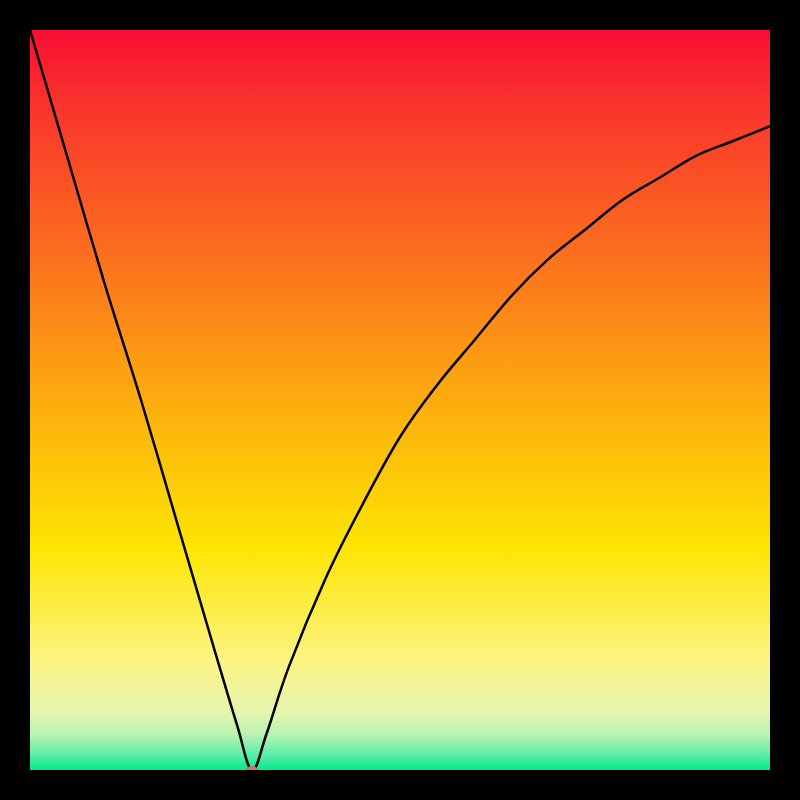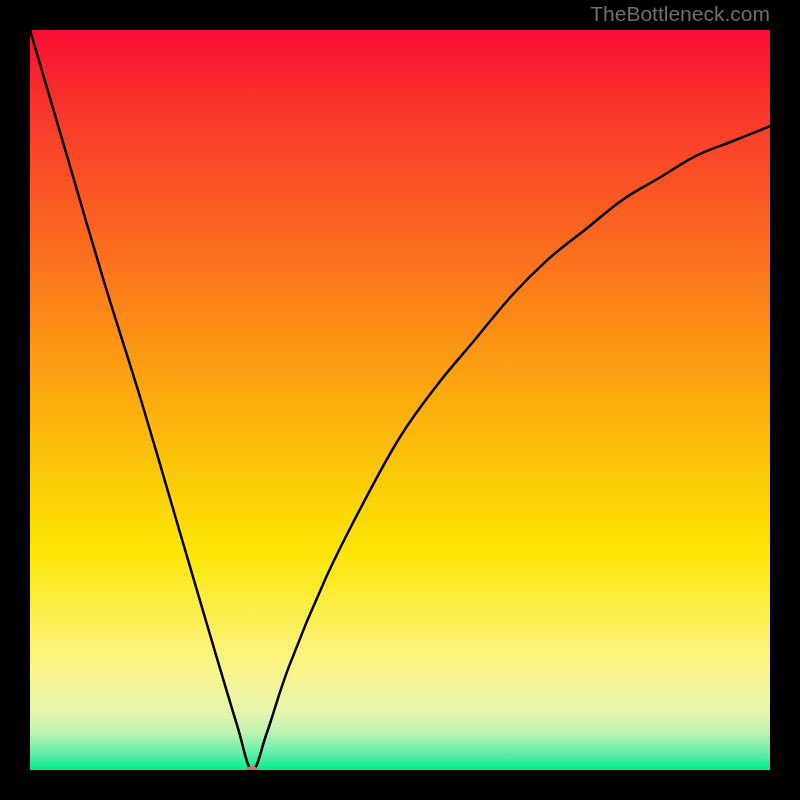--- a/index.html
+++ b/index.html
@@ -62,21 +62,20 @@
     width: 12px;
     height: 8px;
     border-radius: 50%;
     transform: translate(-50%, -50%);
   }
 </style>
 </head>
 <body>
 
 <div class="frame">
-  <div class="watermark">TheBottleneck.com</div>
 
   <div class="plot-area">
     <div class="gradient"></div>
 
     <svg class="curve" viewBox="0 0 740 740" preserveAspectRatio="none">
       <path id="curve-path" fill="none" stroke="#000" stroke-width="2.5" stroke-linecap="round" d="M 0 0 C 6.66 22.644000000000013 23.68 80.51200000000009 37 125.80000000000007 C 50.32 171.08800000000005 60.68 207.64399999999998 74 251.59999999999997 C 87.32 295.5559999999999 97.68 326.044 111 370 C 124.32 413.956 134.68 450.51199999999994 148 495.79999999999995 C 161.32 541.088 174.344 585.636 185 621.6 C 195.656 657.5640000000001 200.54000000000002 674.288 207.20000000000002 695.6 C 213.86 716.912 216.672 738.668 222 740 C 227.328 741.332 230.14000000000001 721.648 236.8 703 C 243.46 684.352 248.344 664.372 259 636.4 C 269.656 608.428 282.68 576.904 296 547.6 C 309.32 518.296 319.68 498.908 333 473.6 C 346.32 448.29200000000003 356.68 428.312 370 407 C 383.32 385.688 393.68000000000006 372.51599999999996 407.00000000000006 355.2 C 420.32000000000005 337.884 430.68 326.784 444 310.8 C 457.32 294.81600000000003 467.68 281.05199999999996 481 266.4 C 494.32 251.748 504.68 241.388 518 229.40000000000003 C 531.32 217.41200000000006 541.68 210.45600000000007 555 199.80000000000007 C 568.32 189.14400000000006 578.68 179.52399999999994 592 170.19999999999993 C 605.32 160.87599999999992 615.68 155.99199999999996 629 148 C 642.32 140.00800000000004 652.68 132.46000000000006 666 125.80000000000007 C 679.32 119.14000000000007 689.68 116.328 703 111 C 716.32 105.672 733.34 98.86400000000003 740 96.20000000000005"></path>
     </svg>
 
     <div class="dot" id="min-dot" style="left: 222px; top: 740px; background: rgb(203, 119, 100);"></div>
   </div>

